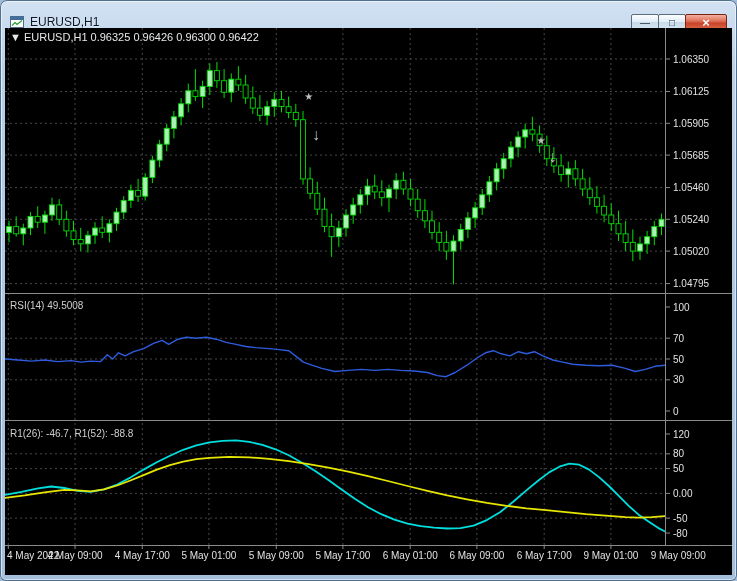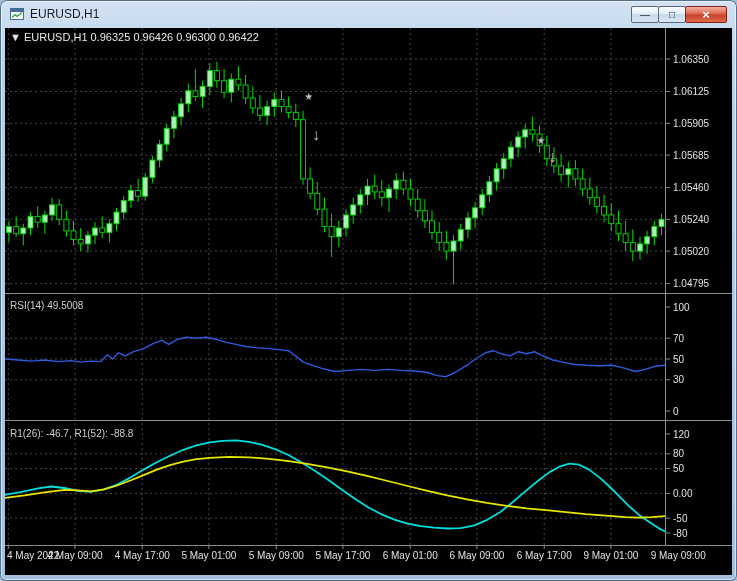--- a/index.html
+++ b/index.html
@@ -14,21 +14,21 @@
     position: relative;
     width: 737px;
     height: 581px;
     border-radius: 7px 7px 6px 6px;
     background: linear-gradient(180deg, #d3e2f3 0%, #b9d0e9 12%, #a4bfdc 100%);
     box-shadow: inset 0 0 0 1px #51708e, inset 0 0 0 2px rgba(255,255,255,.55);
     overflow: hidden;
   }
   .titlebar {
     position: absolute;
-    top: 0; left: 0; right: 0;
+    top: 8px; left: 0; right: 0;
     height: 28px;
     display: flex;
     align-items: center;
     padding: 0 6px 0 10px;
   }
   .app-icon { flex: 0 0 auto; }
   .title-text {
     margin-left: 6px;
     font-size: 12px;
     color: #0c1624;

